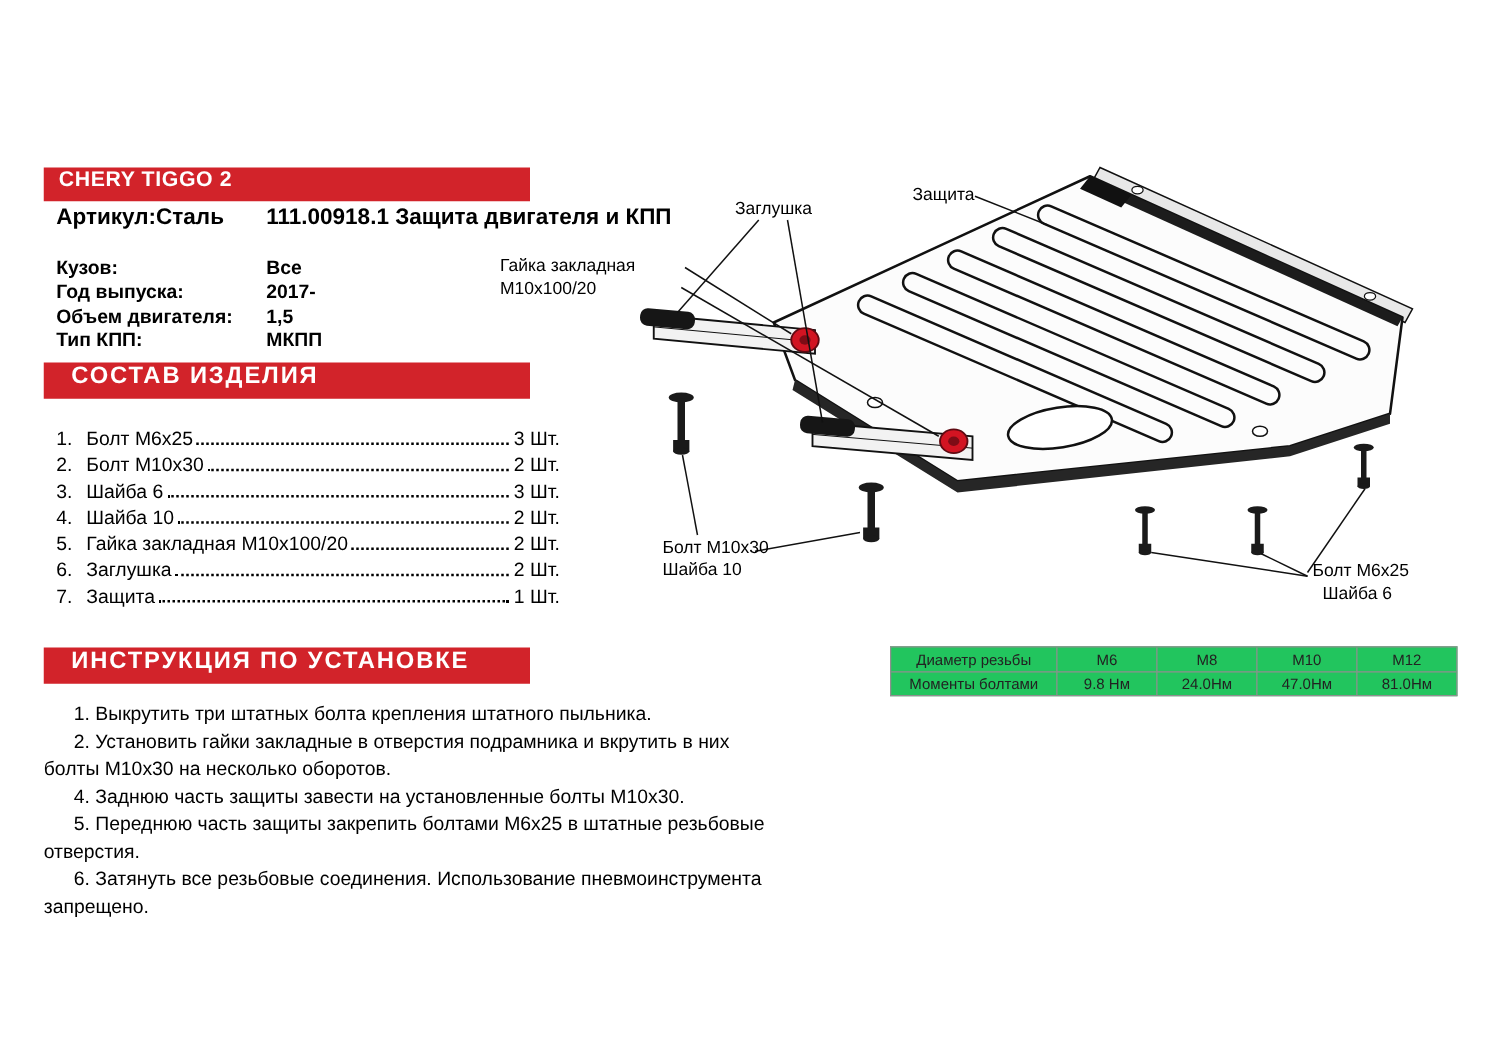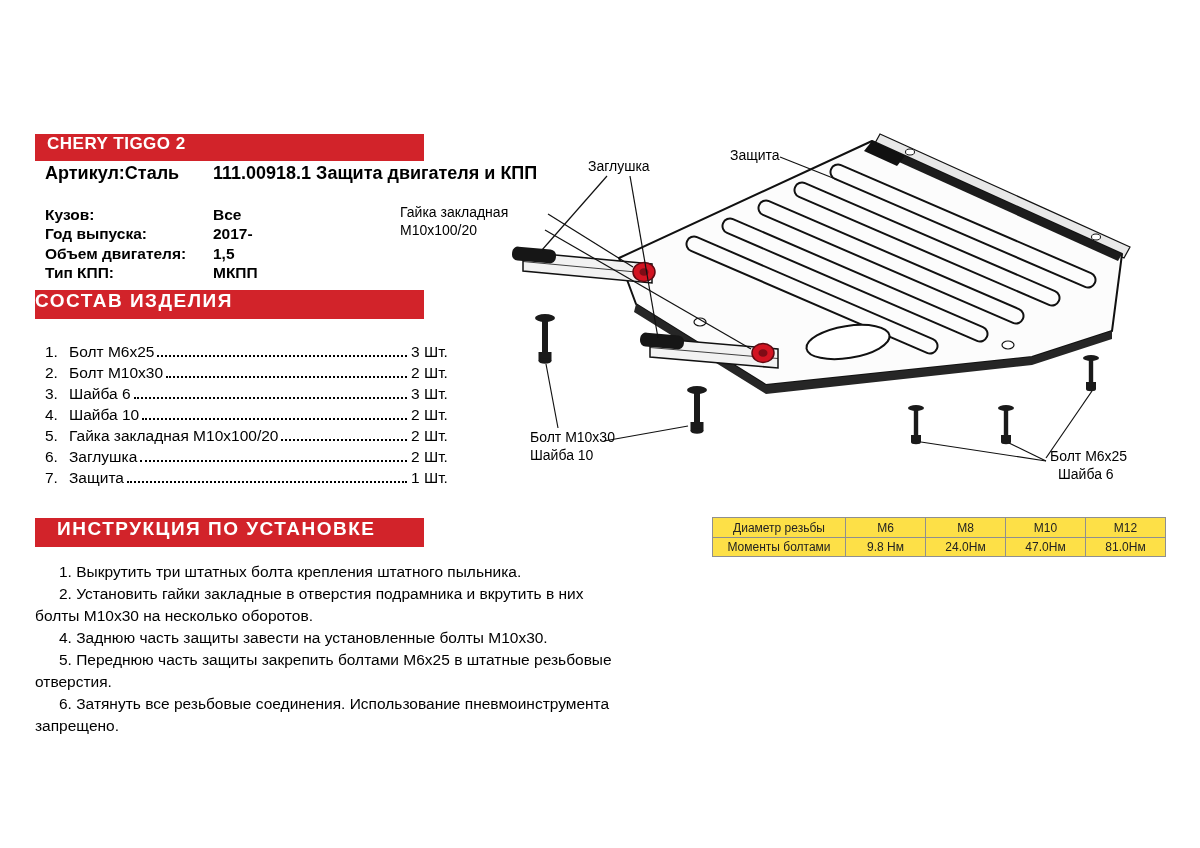--- a/index.html
+++ b/index.html
@@ -3,21 +3,21 @@
 <meta charset="utf-8">
 <style>
   *{box-sizing:border-box;margin:0;padding:0}
   :root{--accent:#d2232a;--nut-red:#cf1020}
   body{font-family:"Liberation Sans",sans-serif;background:#fff;color:#000}
   .page{position:relative;width:1200px;height:848px;background:#fff;overflow:hidden}
 
   .banner{position:absolute;left:35px;width:389px;background:var(--accent);color:#fff;
           font-weight:bold;display:flex;}
   .banner-model{top:134px;height:27px;font-size:17px;padding-left:12px;letter-spacing:.5px}
-  .banner-composition{top:290px;height:29px;font-size:19px;letter-spacing:1.5px}
+  .banner-composition{top:290px;height:29px;font-size:19px;padding-left:22px;letter-spacing:1.5px}
   .banner-instruction{top:518px;height:29px;font-size:19px;padding-left:22px;letter-spacing:1.5px}
 
   .article{position:absolute;left:45px;top:163px;font-size:18px;font-weight:bold;white-space:nowrap;display:flex}
   .article-label{width:168px}
 
   .specs{position:absolute;left:45px;top:205px;font-size:15.5px;font-weight:bold}
   .spec-row{display:flex;height:19.5px;align-items:center}
   .spec-label{width:168px}
 
   .parts{position:absolute;left:45px;top:343px;width:414px;font-size:15.5px}
@@ -34,21 +34,21 @@
   .lbl-plug{left:588px;top:157px}
   .lbl-shield{left:730px;top:146px}
   .lbl-nut{left:400px;top:203px}
   .lbl-bolt10{left:530px;top:428px}
   .lbl-bolt6{left:1050px;top:447px}
   .indent{padding-left:8px}
 
   .diagram-svg{position:absolute;left:400px;top:125px;z-index:1}
 
   .torque{position:absolute;left:712px;top:517px;display:flex;flex-direction:column;
-          border:1px solid #8f8f8f;background:#fde047;z-index:3}
+          border:1px solid #8f8f8f;background:#22c55e;z-index:3}
   .t-row{display:flex}
   .t-row + .t-row .t-cell{border-top:1px solid #8f8f8f}
   .t-cell{display:flex;align-items:center;justify-content:center;height:19px;font-size:12px;color:#222}
   .t-label{width:132px}
   .t-cells{display:flex}
   .t-val{width:80px;border-left:1px solid #8f8f8f}
 </style>
 </head>
 <body>
 

